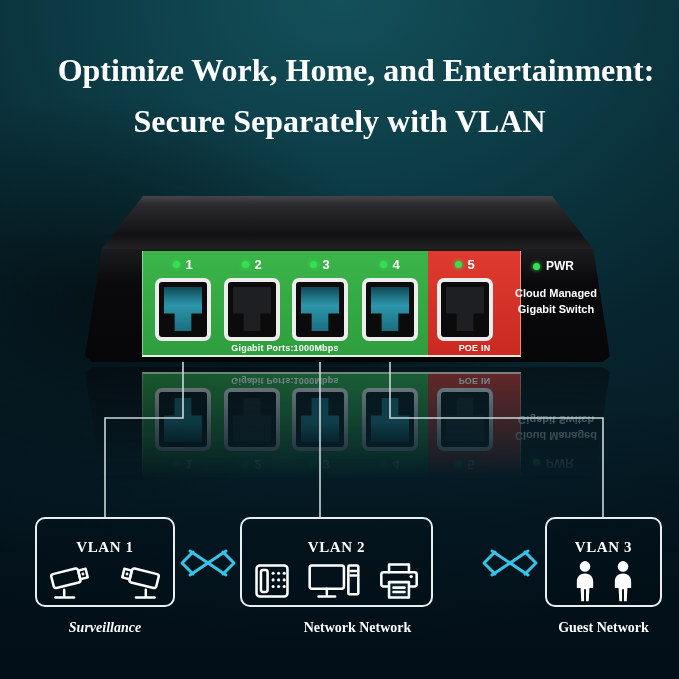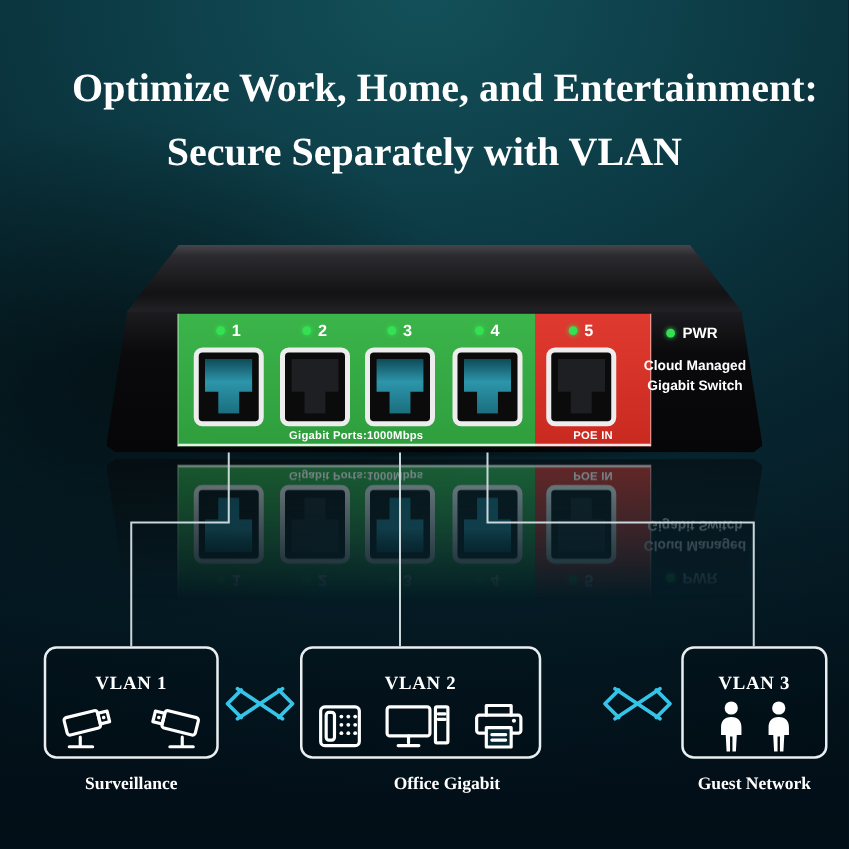--- a/index.html
+++ b/index.html
@@ -112,21 +112,21 @@
     text-align:center; color:#fff; margin-top:20px; letter-spacing:0.6px;
     font:bold 15px "Liberation Serif", serif;
   }
   .vlan-icons {
     display:flex; justify-content:center; align-items:flex-end; gap:14px; margin-top:4px;
   }
   .vlan-caption {
     position:absolute; top:620px; text-align:center; color:#fff;
     font:bold 14px "Liberation Serif", serif;
   }
-  .cap1{left:35px;width:140px;} .cap2{left:240px;width:235px;} .cap3{left:545px;width:117px;}
+  .cap1{left:35px;width:140px;font-style:italic;} .cap2{left:240px;width:235px;} .cap3{left:545px;width:117px;}
 
   .icon { stroke:#ffffff; fill:none; stroke-width:2.3; stroke-linecap:round; stroke-linejoin:round; }
   .icon .filled { fill:#ffffff; stroke:none; }
   .flip { transform:scaleX(-1); }
 
   .blocked { position:absolute; top:544px; }
   .blk1{left:179px;} .blk2{left:481px;}
   .blocked path, .blocked line, .blocked polyline {
     stroke:var(--blocked-symbol,#35c4e8); stroke-width:3; fill:none;
     stroke-linecap:round; stroke-linejoin:round;
@@ -261,21 +261,21 @@
       </svg>
       <svg class="icon" width="46" height="42" viewBox="0 0 40 38">
         <path d="M11 11 V4 h18 v7"></path>
         <rect x="4" y="11" width="32" height="13" rx="2"></rect>
         <circle class="filled" cx="31" cy="15" r="1.5"></circle>
         <rect x="11" y="20" width="18" height="14" fill="#062330"></rect>
         <path d="M15 25 h10 M15 29 h10"></path>
       </svg>
     </div>
   </div>
-  <div class="vlan-caption cap2">Office Gigabit</div>
+  <div class="vlan-caption cap2">Network Network</div>
 
   <div class="vlan-box vb3">
     <div class="vlan-name">VLAN 3</div>
     <div class="vlan-icons">
       <svg class="icon" width="24" height="44" viewBox="0 0 20 36">
         <circle class="filled" cx="10" cy="5" r="4.4"></circle>
         <path class="filled" d="M10 11 C5.2 11 3.2 14 3.2 18 L3.2 23 H6.3 L6.9 34 H9.2 L9.2 24 H10.8 L10.8 34 H13.1 L13.7 23 H16.8 L16.8 18 C16.8 14 14.8 11 10 11 Z"></path>
       </svg>
       <svg class="icon" width="24" height="44" viewBox="0 0 20 36">
         <circle class="filled" cx="10" cy="5" r="4.4"></circle>

